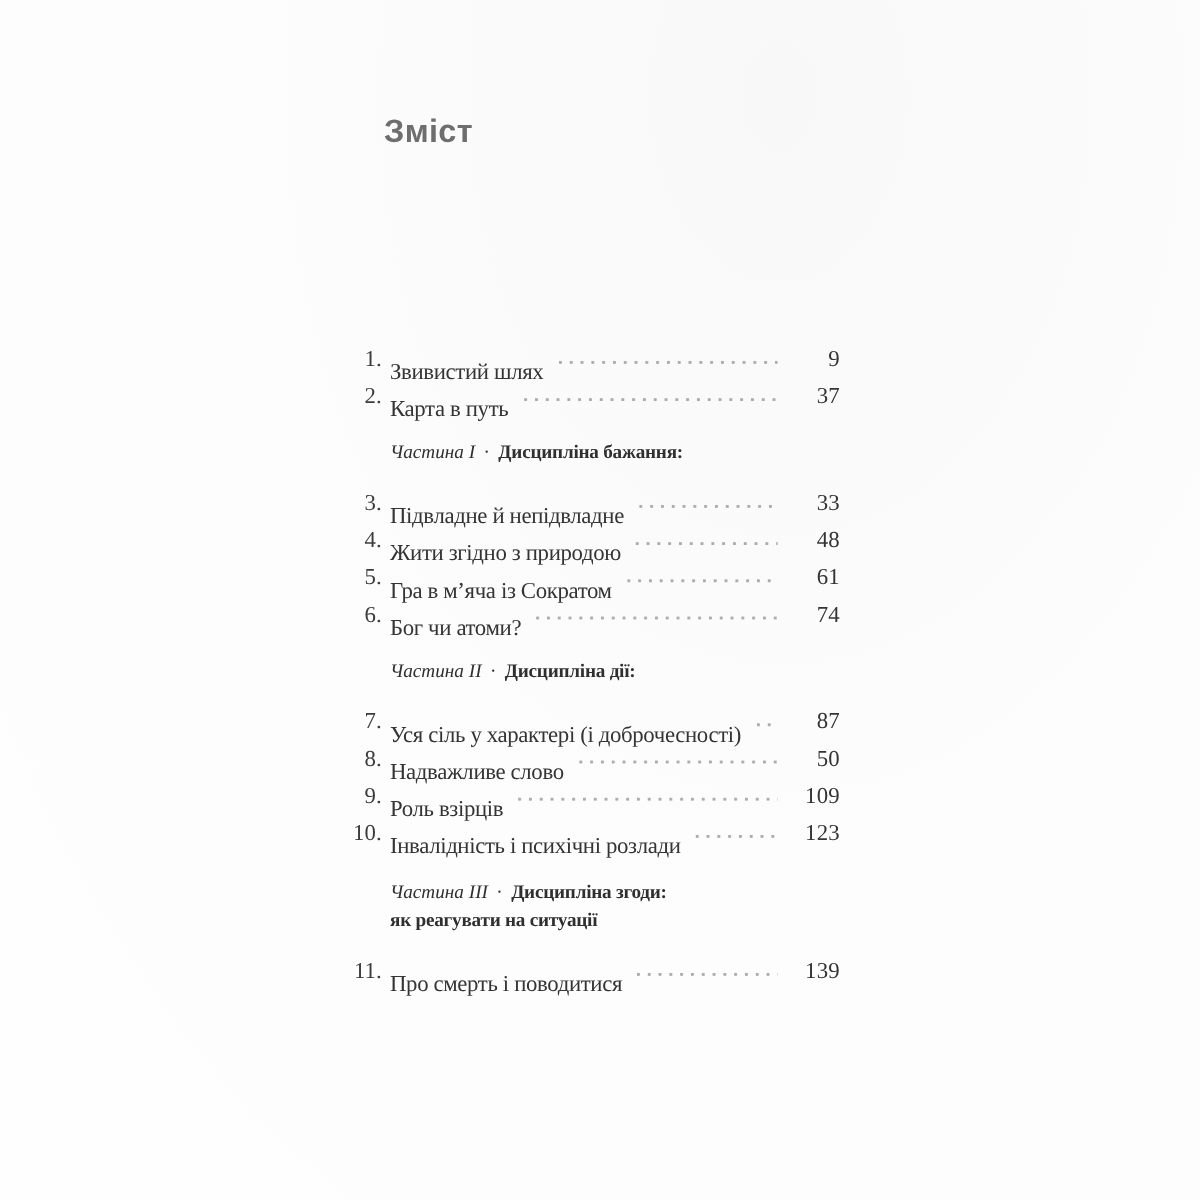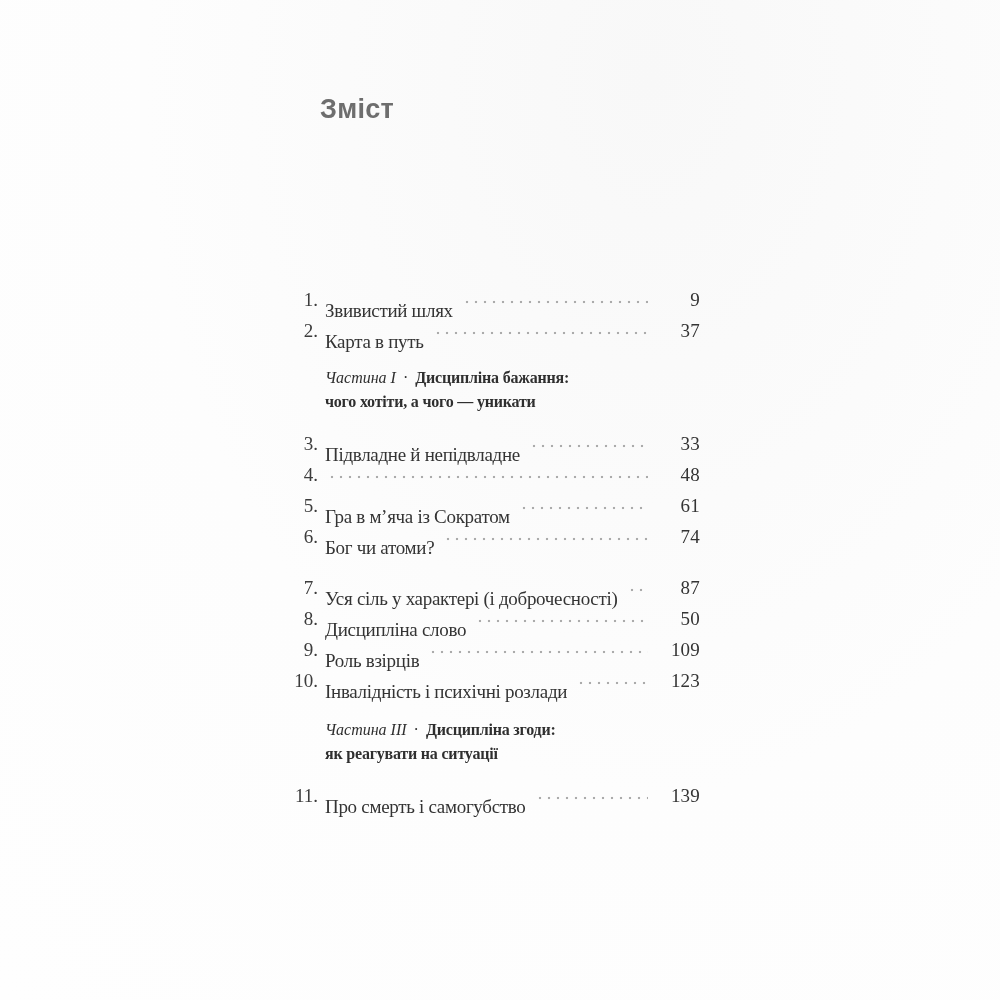--- a/index.html
+++ b/index.html
@@ -103,59 +103,62 @@
         <span class="num">2.</span>
         <span class="ttl">Карта в путь</span>
         <span class="leader"></span>
         <span class="pg">37</span>
       </div>
 
       <div class="part">
         <div class="part-line">
           <span class="part-name">Частина I</span><span class="part-sep">·</span><span class="part-bold">Дисципліна бажання:</span>
         </div>
-        <div class="part-line part-bold">чого хотіти, а чого — уникати</div>
       </div>
 
       <div class="row">
         <span class="num">3.</span>
         <span class="ttl">Підвладне й непідвладне</span>
         <span class="leader"></span>
         <span class="pg">33</span>
       </div>
       <div class="row">
         <span class="num">4.</span>
+        <span class="ttl">Жити згідно з природою</span>
         <span class="leader"></span>
         <span class="pg">48</span>
       </div>
       <div class="row">
         <span class="num">5.</span>
         <span class="ttl">Гра в м’яча із Сократом</span>
         <span class="leader"></span>
         <span class="pg">61</span>
       </div>
       <div class="row">
         <span class="num">6.</span>
         <span class="ttl">Бог чи атоми?</span>
         <span class="leader"></span>
         <span class="pg">74</span>
       </div>
 
       <div class="part">
+        <div class="part-line">
+          <span class="part-name">Частина II</span><span class="part-sep">·</span><span class="part-bold">Дисципліна дії:</span>
+        </div>
       </div>
 
       <div class="row">
         <span class="num">7.</span>
         <span class="ttl">Уся сіль у характері (і доброчесності)</span>
         <span class="leader"></span>
         <span class="pg">87</span>
       </div>
       <div class="row">
         <span class="num">8.</span>
-        <span class="ttl">Дисципліна слово</span>
+        <span class="ttl">Надважливе слово</span>
         <span class="leader"></span>
         <span class="pg">50</span>
       </div>
       <div class="row">
         <span class="num">9.</span>
         <span class="ttl">Роль взірців</span>
         <span class="leader"></span>
         <span class="pg">109</span>
       </div>
       <div class="row">
@@ -167,20 +170,20 @@
 
       <div class="part p3">
         <div class="part-line">
           <span class="part-name">Частина III</span><span class="part-sep">·</span><span class="part-bold">Дисципліна згоди:</span>
         </div>
         <div class="part-line part-bold">як реагувати на ситуації</div>
       </div>
 
       <div class="row">
         <span class="num">11.</span>
-        <span class="ttl">Про смерть і самогубство</span>
+        <span class="ttl">Про смерть і поводитися</span>
         <span class="leader"></span>
         <span class="pg">139</span>
       </div>
 
     </div>
   </div>
 </div>
 
 </body></html>

